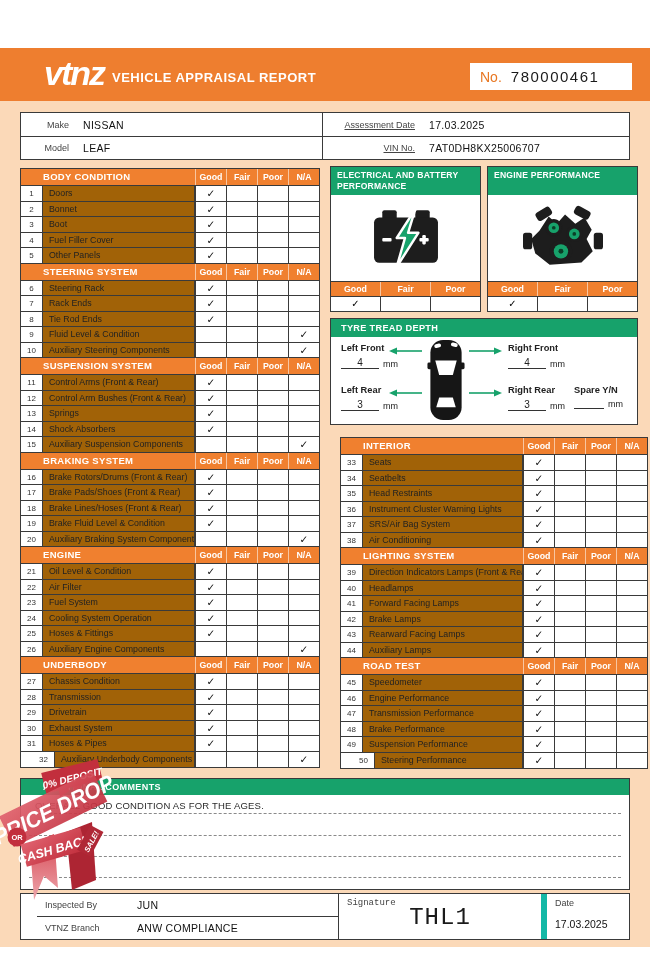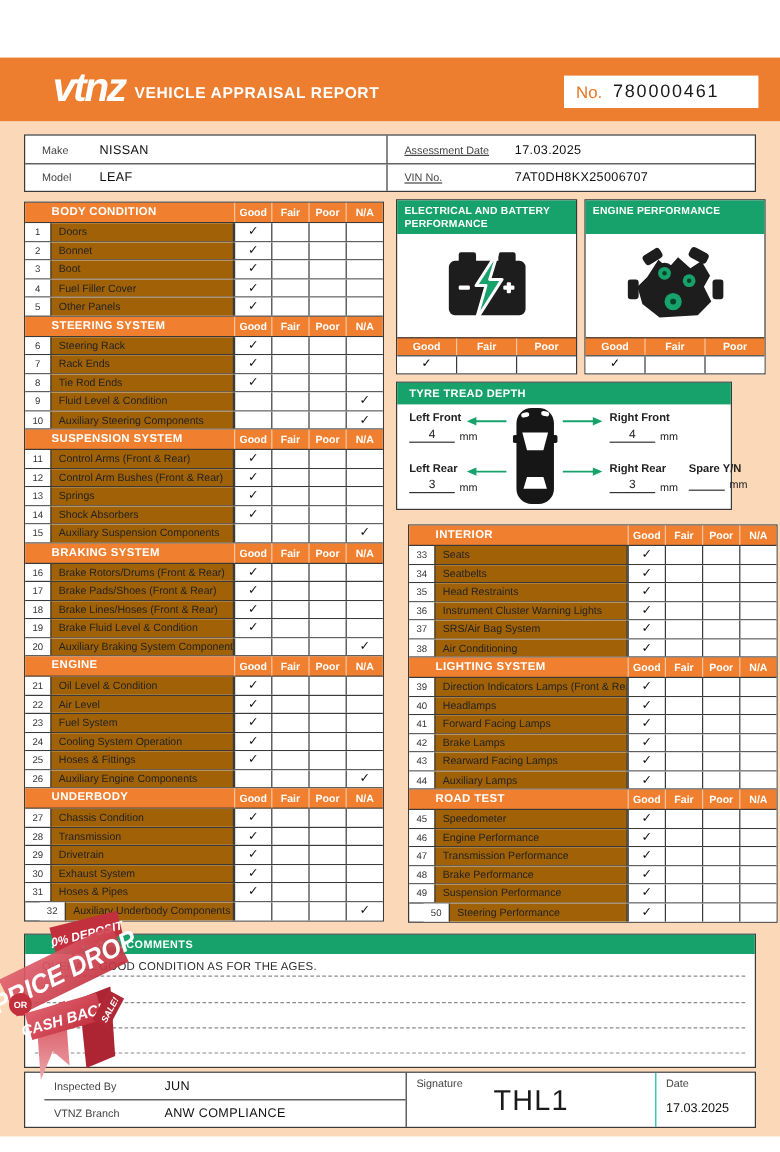--- a/index.html
+++ b/index.html
@@ -12,21 +12,21 @@
   .report-title { position:absolute; left:112px; top:22px; color:#fff; font-size:13px; font-weight:bold; letter-spacing:.5px; }
   .no-box { position:absolute; left:470px; top:15px; width:162px; height:27px; background:#fff; display:flex; align-items:center; padding-left:10px; }
   .no-label { color:#E87722; font-size:14px; margin-right:9px; }
   .no-value { color:#1a1a1a; font-size:15px; letter-spacing:1.5px; }
 
   
   .page-bg { position:absolute; left:0; top:101px; width:650px; height:846px; background:#FBD9B8; }
 
   
   .vinfo { position:absolute; left:20px; top:112px; width:610px; background:#fff; border:1.5px solid #3a3a3a; }
-  .vinfo-row { display:flex; height:23px; }
+  .vinfo-row { display:flex; height:23px;text-align:right; }
   .vinfo-row + .vinfo-row { border-top:1px solid #3a3a3a; }
   .vinfo-cell { display:flex; align-items:center; padding-left:14px; }
   .vinfo-cell.l { width:302px; border-right:1px solid #3a3a3a; }
   .vinfo-cell.r { flex:1; }
   .flabel { font-size:9px; color:#444; margin-right:14px; min-width:34px; }
   .flabel.w { min-width:78px;text-decoration:underline; }
   .fvalue { font-size:10.5px; color:#111; letter-spacing:.3px; }
 
   
   .cl { position:absolute; background:#fff; border:1.5px solid #3a3a3a; }
@@ -49,42 +49,42 @@
   .perf-head { height:28px; background:#17A26B; color:#fff; font-size:8.6px; font-weight:bold; line-height:1.25; padding:3px 6px; letter-spacing:.2px; }
   .perf-icon { flex:1; display:flex; align-items:center; justify-content:center; }
   .gfp { display:flex; height:15px; background:#F0802F; border-top:1px solid #3a3a3a; }
   .gfp-cell { flex:1; color:#fff; font-weight:bold; font-size:8.8px; text-align:center; line-height:14px; border-left:1px solid rgba(255,255,255,.55); }
   .gfp-cell:first-child { border-left:none; }
   .gfp-check { display:flex; height:15px; border-top:1px solid #3a3a3a; background:#fff; }
   .gfp-check > div { flex:1; text-align:center; font-size:10px; line-height:14px; border-left:1px solid #3a3a3a; }
   .gfp-check > div:first-child { border-left:none; }
 
   
-  .tyre { position:absolute; left:330px; top:318px; width:280px; height:107px; background:#fff; border:1.5px solid #3a3a3a; }
+  .tyre { position:absolute; left:330px; top:318px; width:308px; height:107px; background:#fff; border:1.5px solid #3a3a3a; }
   .tyre-head { height:18px; background:#17A26B; color:#fff; font-size:9.2px; font-weight:bold; line-height:18px; padding-left:10px; letter-spacing:.3px; }
   .tyre-body { position:relative; height:86px; }
   .tlabel { position:absolute; font-size:9.3px; font-weight:bold; color:#222; white-space:nowrap; }
   .tval { position:absolute; font-size:9px; color:#222; display:flex; align-items:flex-end; }
   .tval .line { display:inline-block; width:38px; border-bottom:1.4px solid #333; text-align:center; font-size:10px; line-height:11px; margin-right:4px; }
   .tval .line.short { width:30px; }
   .tarrow { position:absolute; }
 
   
   .comments { position:absolute; left:20px; top:778px; width:610px; height:112px; background:#fff; border:1.5px solid #3a3a3a; }
   .com-head { height:16px; background:#17A26B; color:#fff; font-size:9px; font-weight:bold; line-height:16px; padding-left:22px; letter-spacing:.4px; }
   .com-body { position:relative; height:94px; }
   .com-text { position:absolute; left:14px; top:5px; font-size:9.5px; color:#2b2b2b; letter-spacing:.2px; }
   .com-line { position:absolute; left:8px; right:8px; border-bottom:1.5px dashed #8a8a8a; }
 
   
   .foot { position:absolute; left:20px; top:893px; width:610px; height:47px; background:#fff; border:1.5px solid #3a3a3a; display:flex;padding-left:16px; }
   .foot-left { width:302px; border-right:1px solid #3a3a3a; display:flex; flex-direction:column; }
   .foot-left > div { flex:1; display:flex; align-items:center; padding-left:8px; }
   .foot-left > div + div { border-top:1px solid #3a3a3a; }
-  .foot-sig { width:208px; border-right:1px solid #14b8a6; position:relative; }
+  .foot-sig { width:208px; border-right:6px solid #14b8a6; position:relative;font-family:Liberation Mono, monospace; }
   .foot-sig .flabel { position:absolute; left:8px; top:4px; }
   .sig-value { position:absolute; left:0; right:0; top:10px; text-align:center; font-size:24px; color:#1a1a1a; letter-spacing:1px; }
   .foot-date { flex:1; position:relative; }
   .foot-date .flabel { position:absolute; left:8px; top:4px; }
   .date-value { position:absolute; left:8px; top:24px; font-size:10.5px; color:#111; }
 
   
   .stamp { position:absolute; left:0px; top:748px; width:195px; height:180px; pointer-events:none; }
 </style>
 </head>
@@ -323,21 +323,21 @@
     <div class="cl-row">
       <div class="cl-num">21</div>
       <div class="cl-label">Oil Level &amp; Condition</div>
       <div class="cl-cell">✓</div>
       <div class="cl-cell"></div>
       <div class="cl-cell"></div>
       <div class="cl-cell"></div>
     </div>
     <div class="cl-row">
       <div class="cl-num">22</div>
-      <div class="cl-label">Air Level</div>
+      <div class="cl-label">Air Filter</div>
       <div class="cl-cell">✓</div>
       <div class="cl-cell"></div>
       <div class="cl-cell"></div>
       <div class="cl-cell"></div>
     </div>
     <div class="cl-row">
       <div class="cl-num">23</div>
       <div class="cl-label">Fuel System</div>
       <div class="cl-cell">✓</div>
       <div class="cl-cell"></div>

